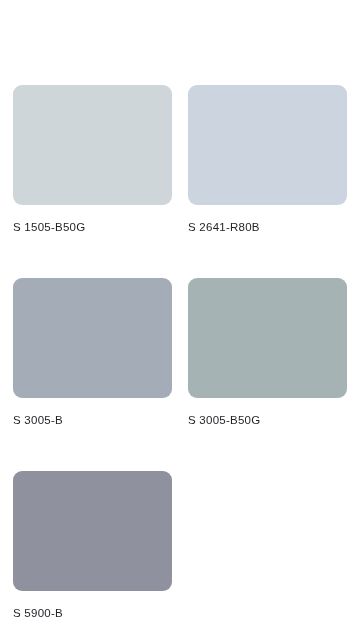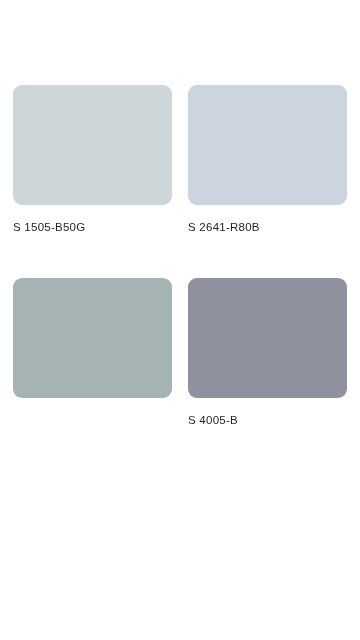--- a/index.html
+++ b/index.html
@@ -60,24 +60,29 @@
       <div class="swatch-chip" style="background: rgb(206, 214, 217);"></div>
       <div class="swatch-label" style="color: rgb(35, 37, 42);">S 1505-B50G</div>
     </div>
 
 
     <div class="swatch-cell">
       <div class="swatch-chip" style="background: rgb(204, 212, 224);"></div>
       <div class="swatch-label" style="color: rgb(35, 37, 42);">S 2641-R80B</div>
     </div>
 
+    <div class="swatch-cell">
+      <div class="swatch-chip" style="background: rgb(164, 173, 183);"></div>
+      <div class="swatch-label" style="color: rgb(35, 37, 42);">S 3005-B</div>
+    </div>
 
     <div class="swatch-cell">
       <div class="swatch-chip" style="background: rgb(165, 179, 180);"></div>
+      <div class="swatch-label" style="color: rgb(35, 37, 42);">S 3005-B50G</div>
     </div>
 
     <div class="swatch-cell">
       <div class="swatch-chip" style="background: rgb(143, 146, 158);"></div>
-      <div class="swatch-label" style="color: rgb(35, 37, 42);">S 4005-B</div>
+      <div class="swatch-label" style="color: rgb(35, 37, 42);">S 5900-B</div>
     </div>
 
   </div>
 </div>
 
 </body></html>

